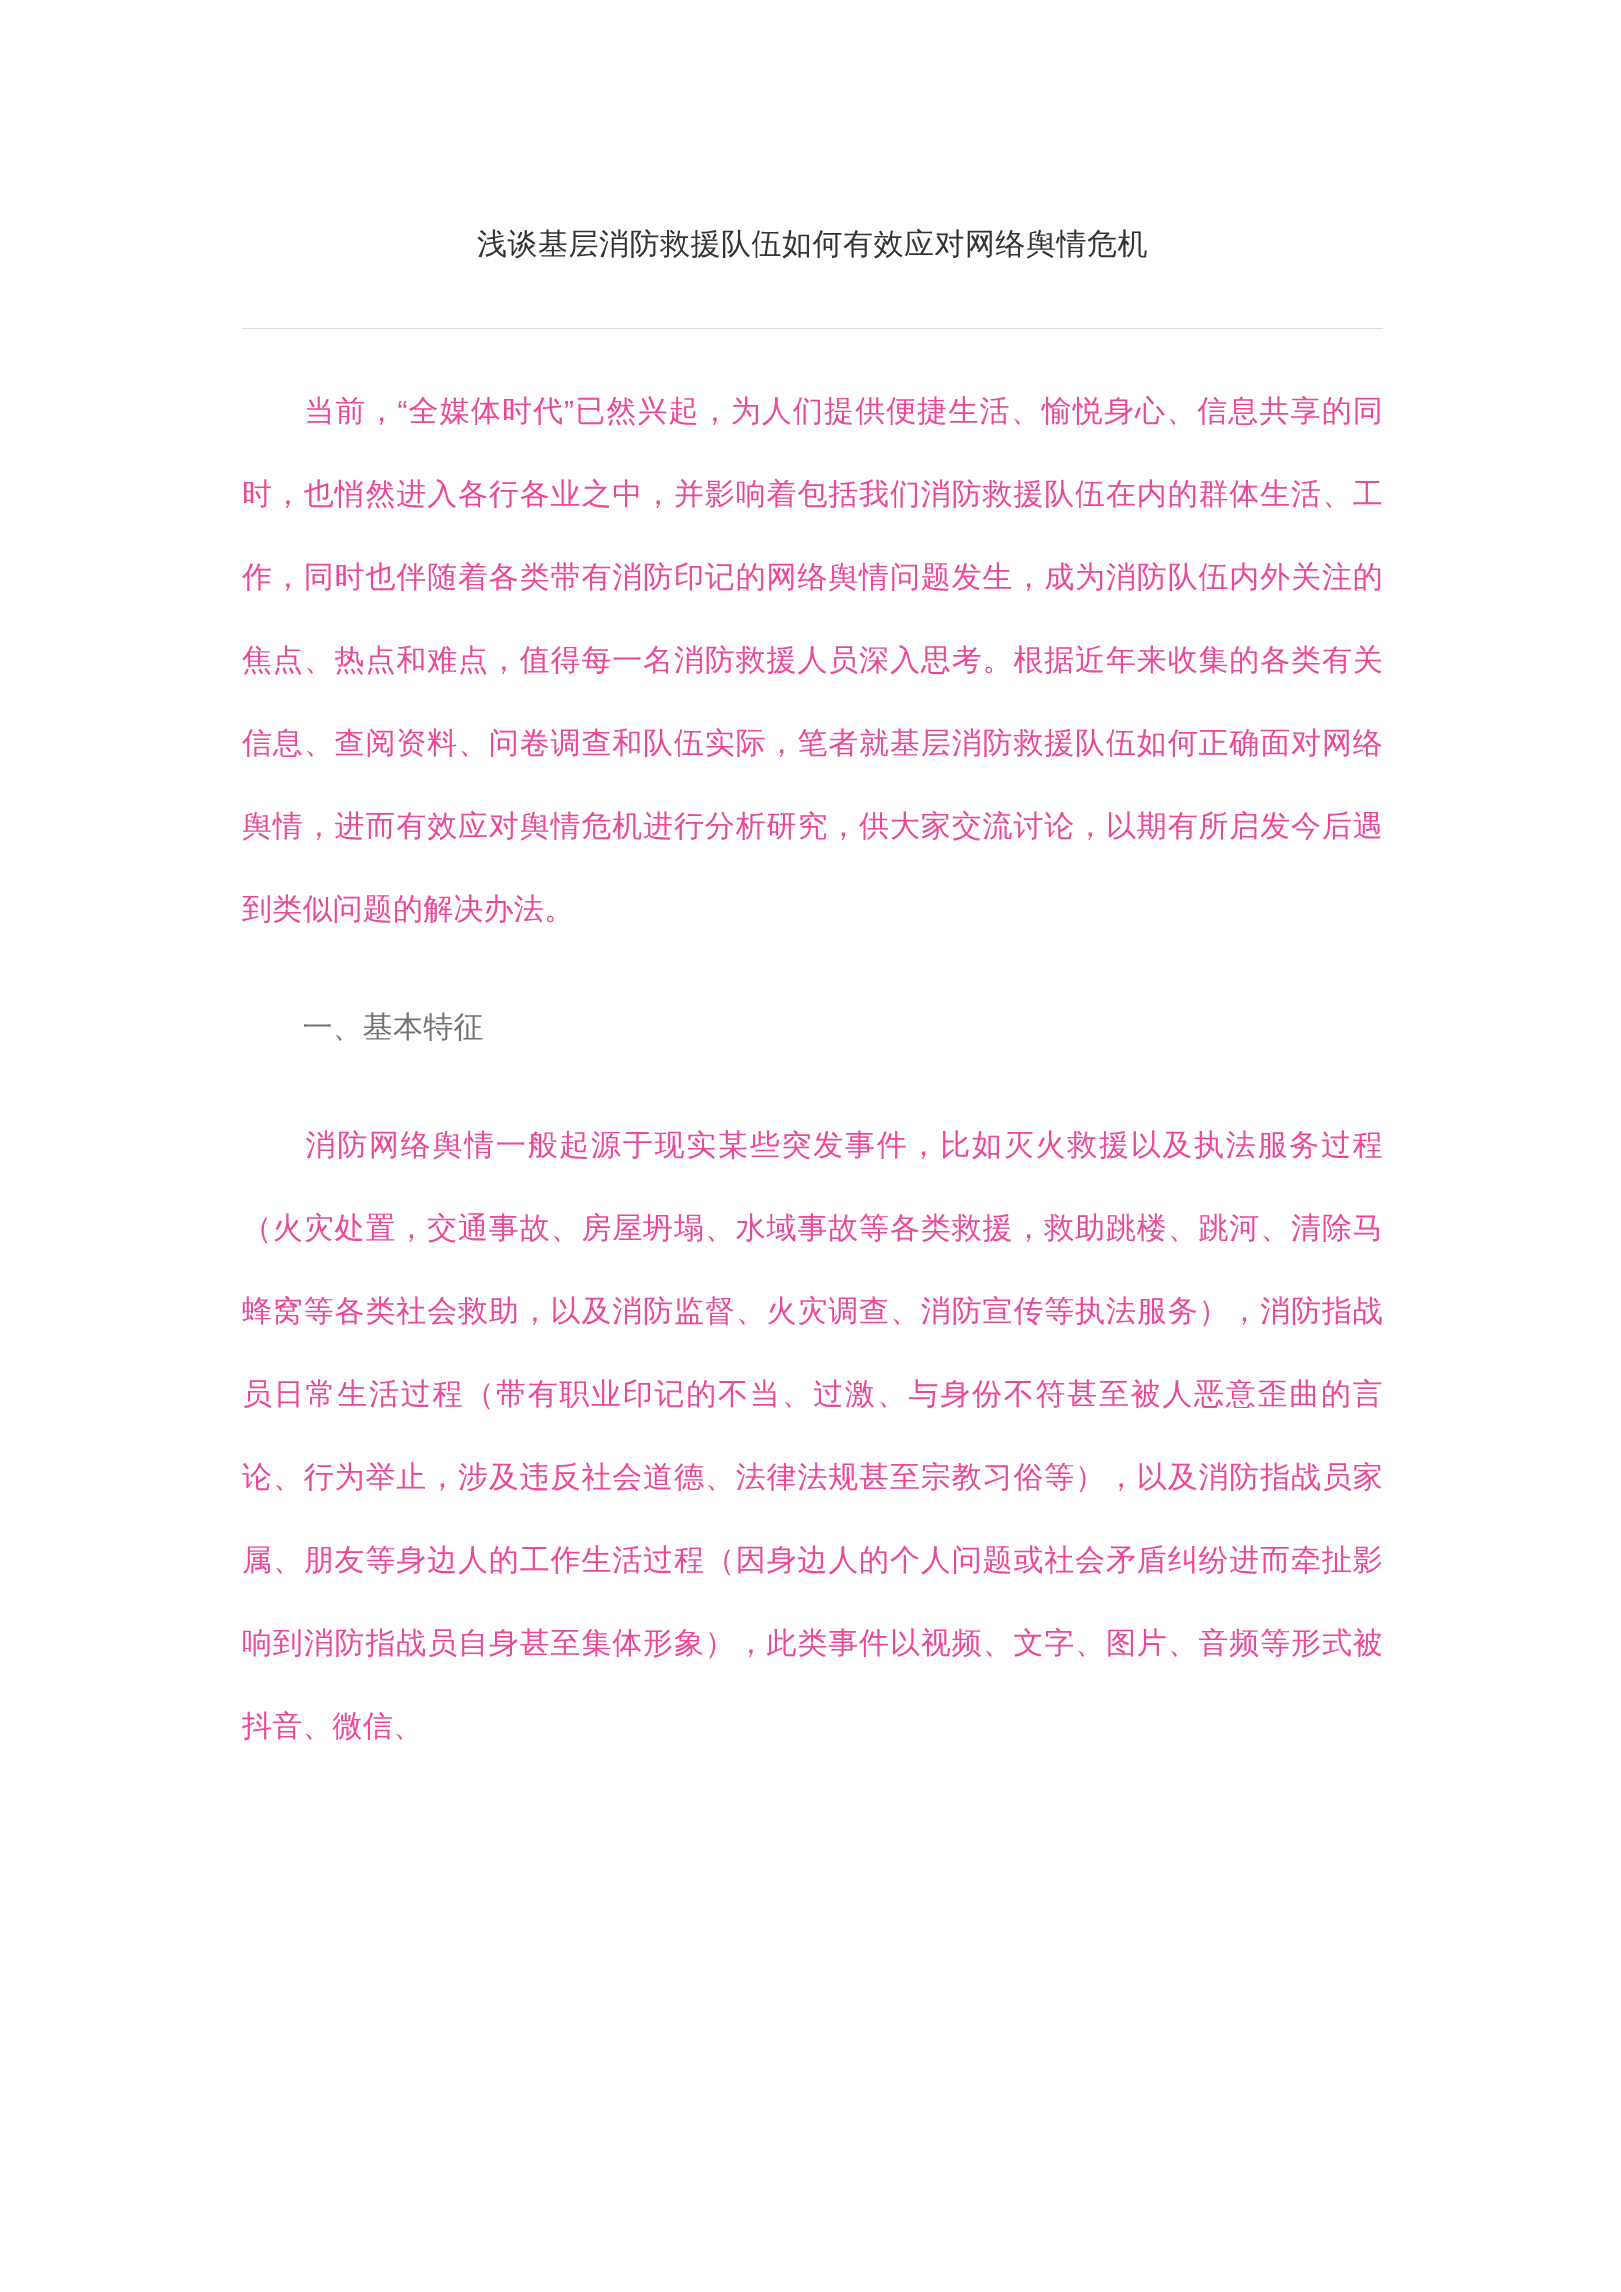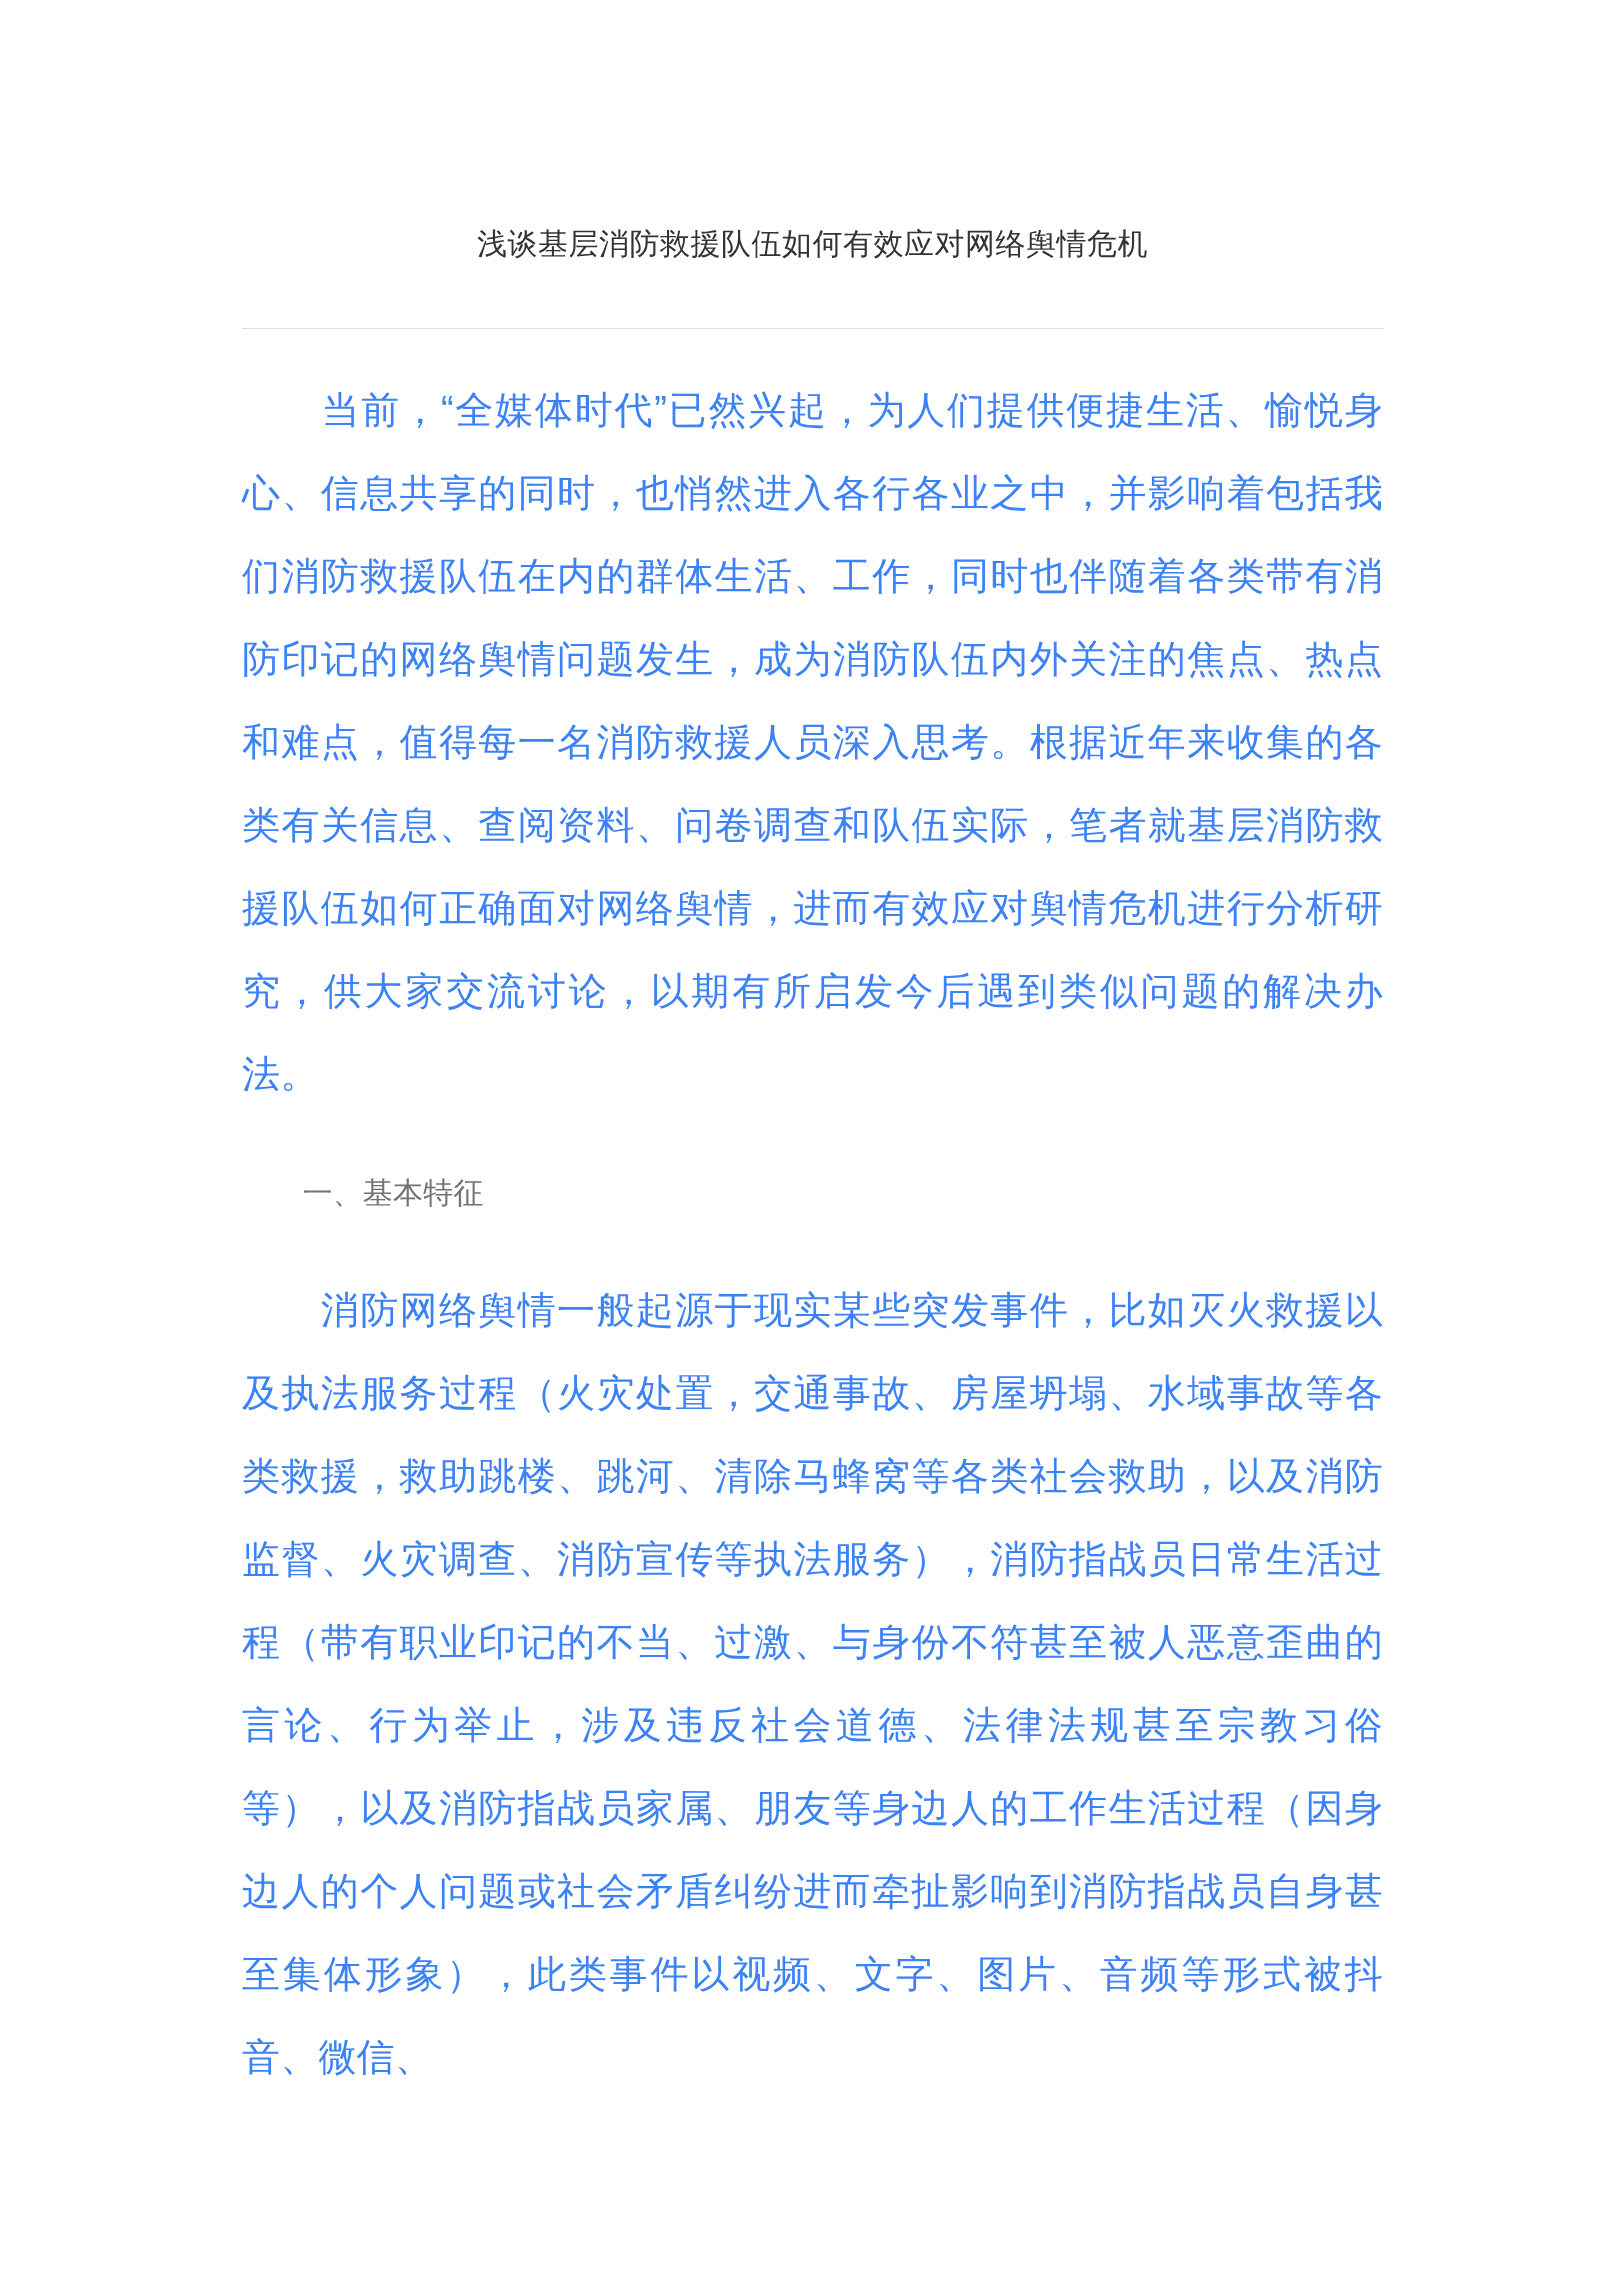--- a/index.html
+++ b/index.html
@@ -41,24 +41,24 @@
   }
   .title-rule {
     margin-top: 63px;
     height: 0;
     border: none;
     border-top: 1.5px solid #dcdcdc;
     width: 100%;
   }
   .body-para {
     margin: 0;
-    font-size: 38px;
+    font-size: 30px;
     line-height: 83px;
     letter-spacing: 0.2px;
-    color: #3b82f6;
+    color: #ec4899;
     text-align: justify;
     text-justify: inter-ideograph;
     white-space: pre-wrap;
     word-break: break-all;
   }
   .para-block-1 {
     margin-top: 40px;
   }
   .section-heading {
     margin: 0;

